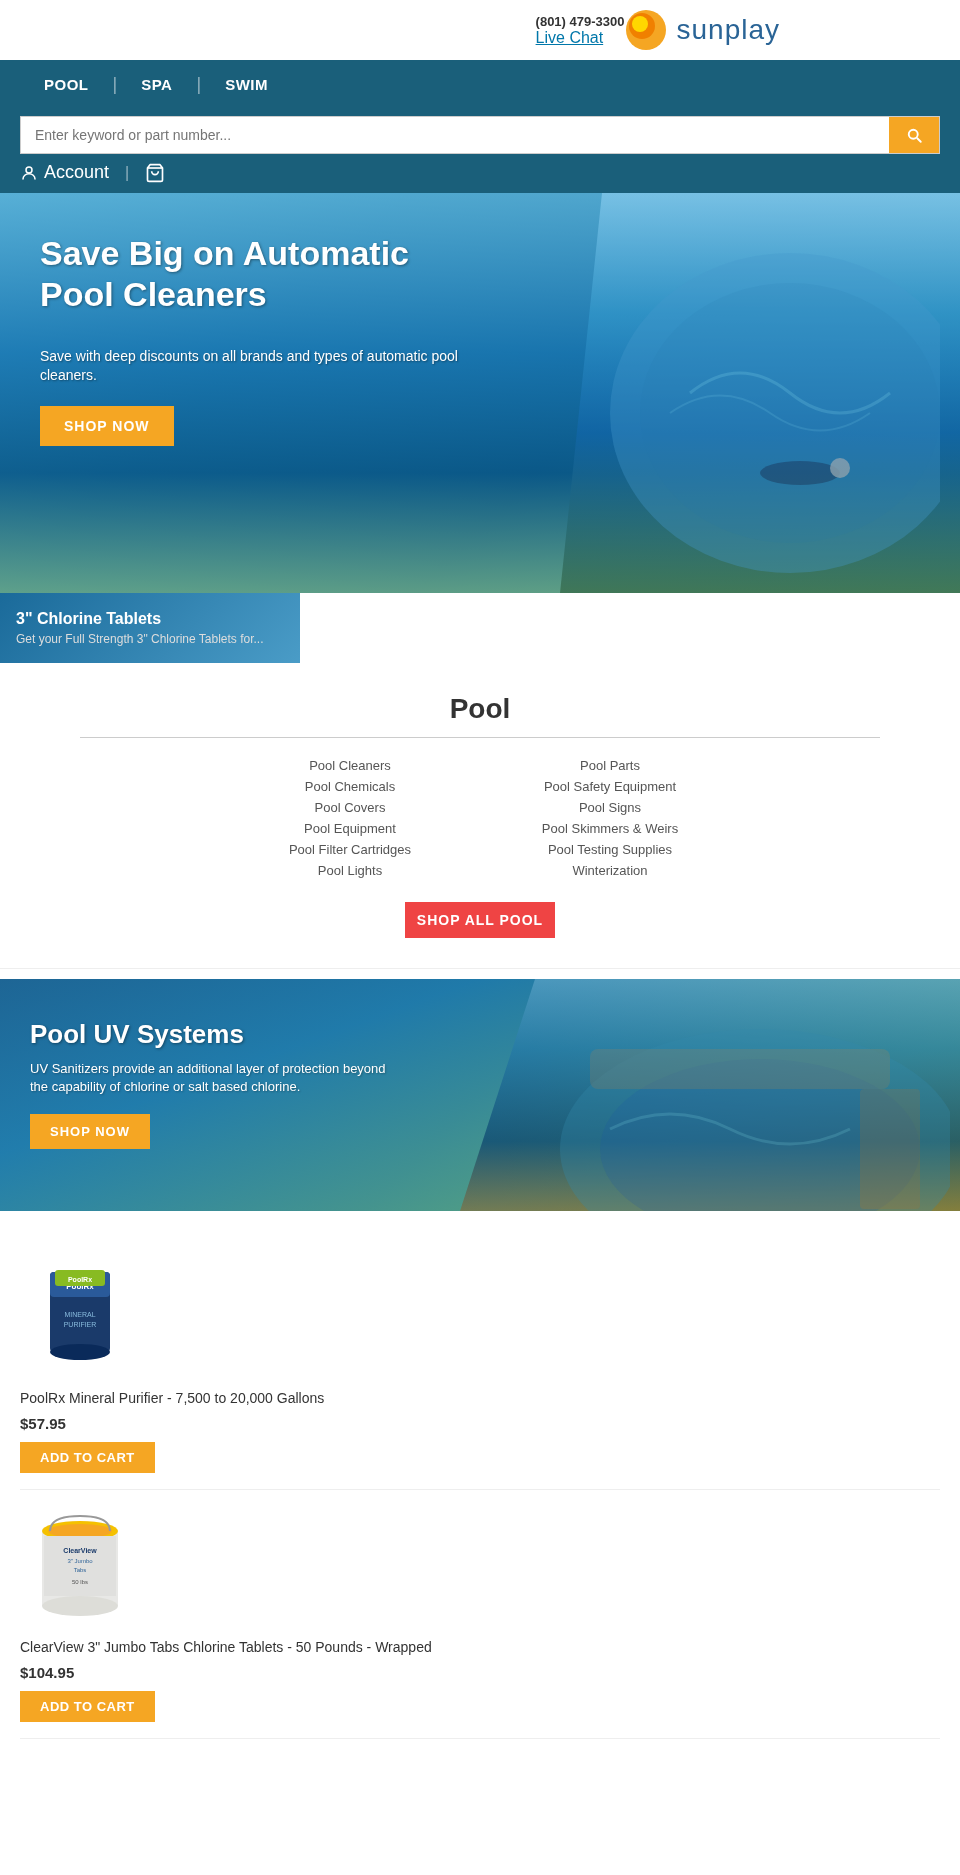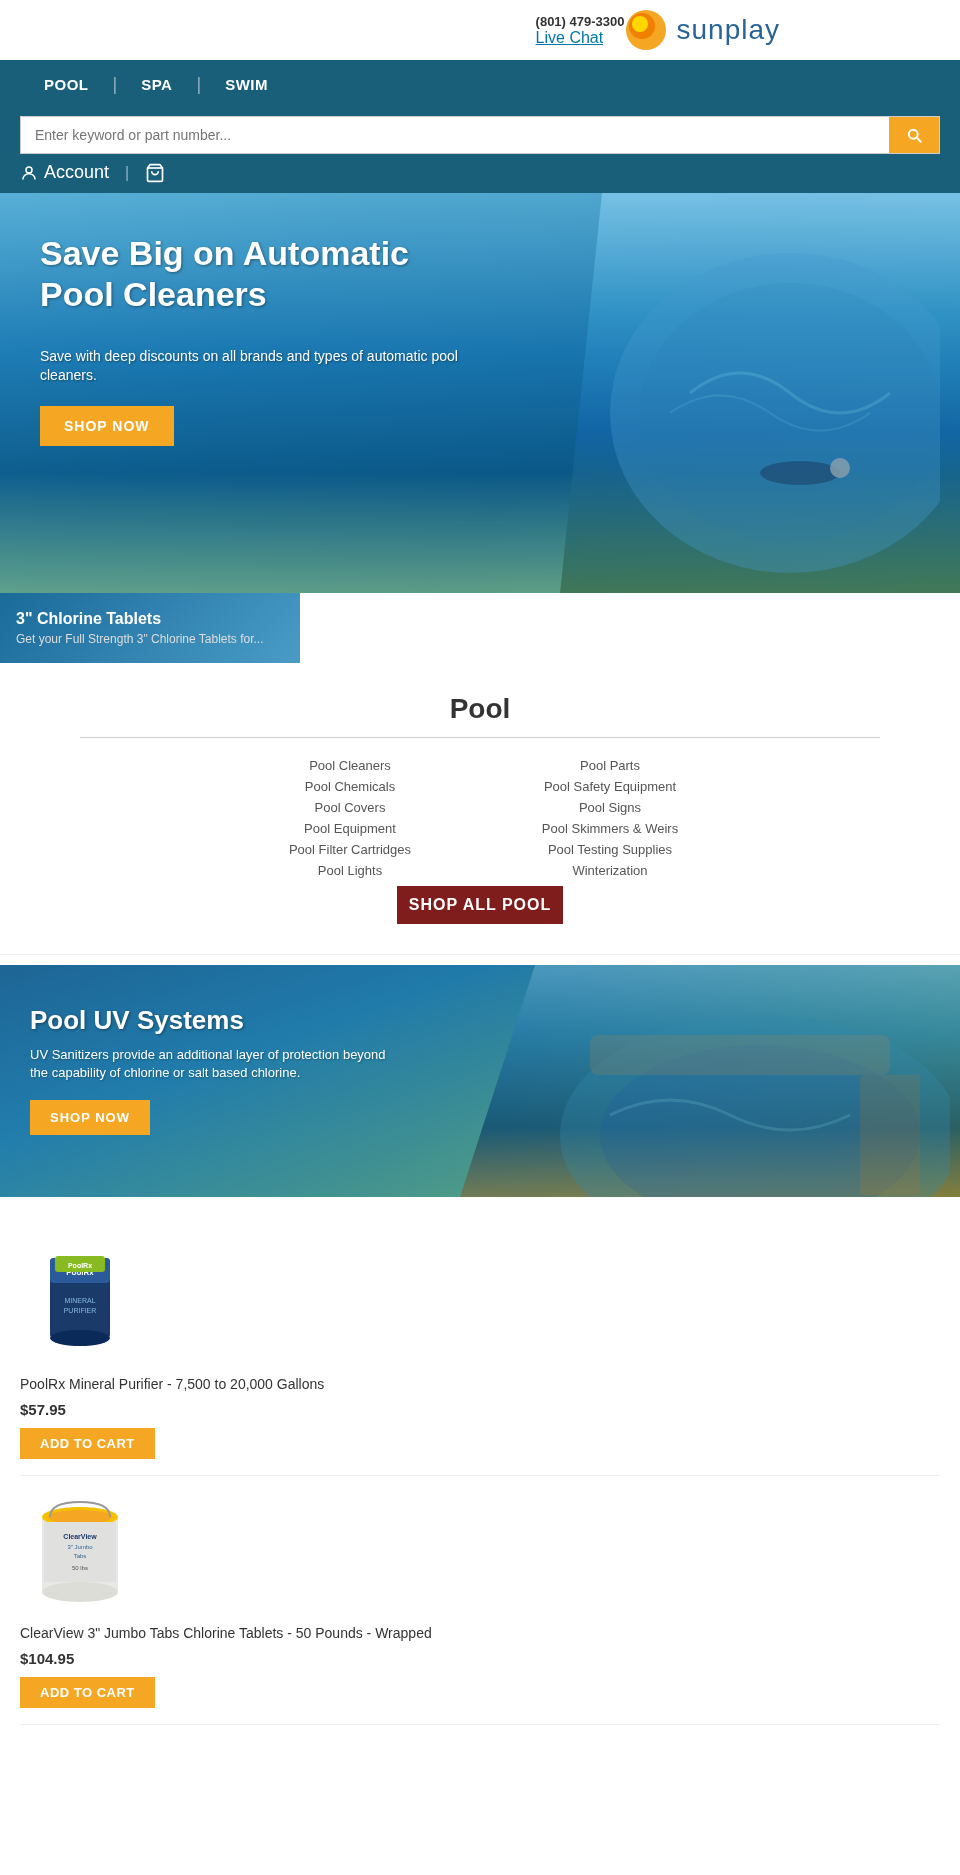--- a/index.html
+++ b/index.html
@@ -164,37 +164,37 @@
     .pool-section-divider {
       border: none;
       border-top: 1px solid #ccc;
       margin: 0 60px 20px 60px;
     }
     .pool-links-grid {
       display: grid;
       grid-template-columns: 1fr 1fr;
       gap: 6px 20px;
       max-width: 500px;
-      margin: 0 auto 8px auto;
+      margin: 0 auto 24px auto;
     }
     .pool-link {
       text-align: center;
       color: #555;
       font-size: 13px;
       cursor: pointer;
       text-decoration: none;
     }
     .shop-all-btn {
       display: block;
       margin: 0 auto;
-      background: #7f1d1d;
+      background: #ef4444;
       color: #fff;
       border: none;
       padding: 10px 12px;
-      font-size: 16px;
+      font-size: 14px;
       font-weight: bold;
       letter-spacing: 1px;
       cursor: pointer;
       text-transform: uppercase;
     }
 
     
     .uv-banner {
       position: relative;
       width: 960px;

